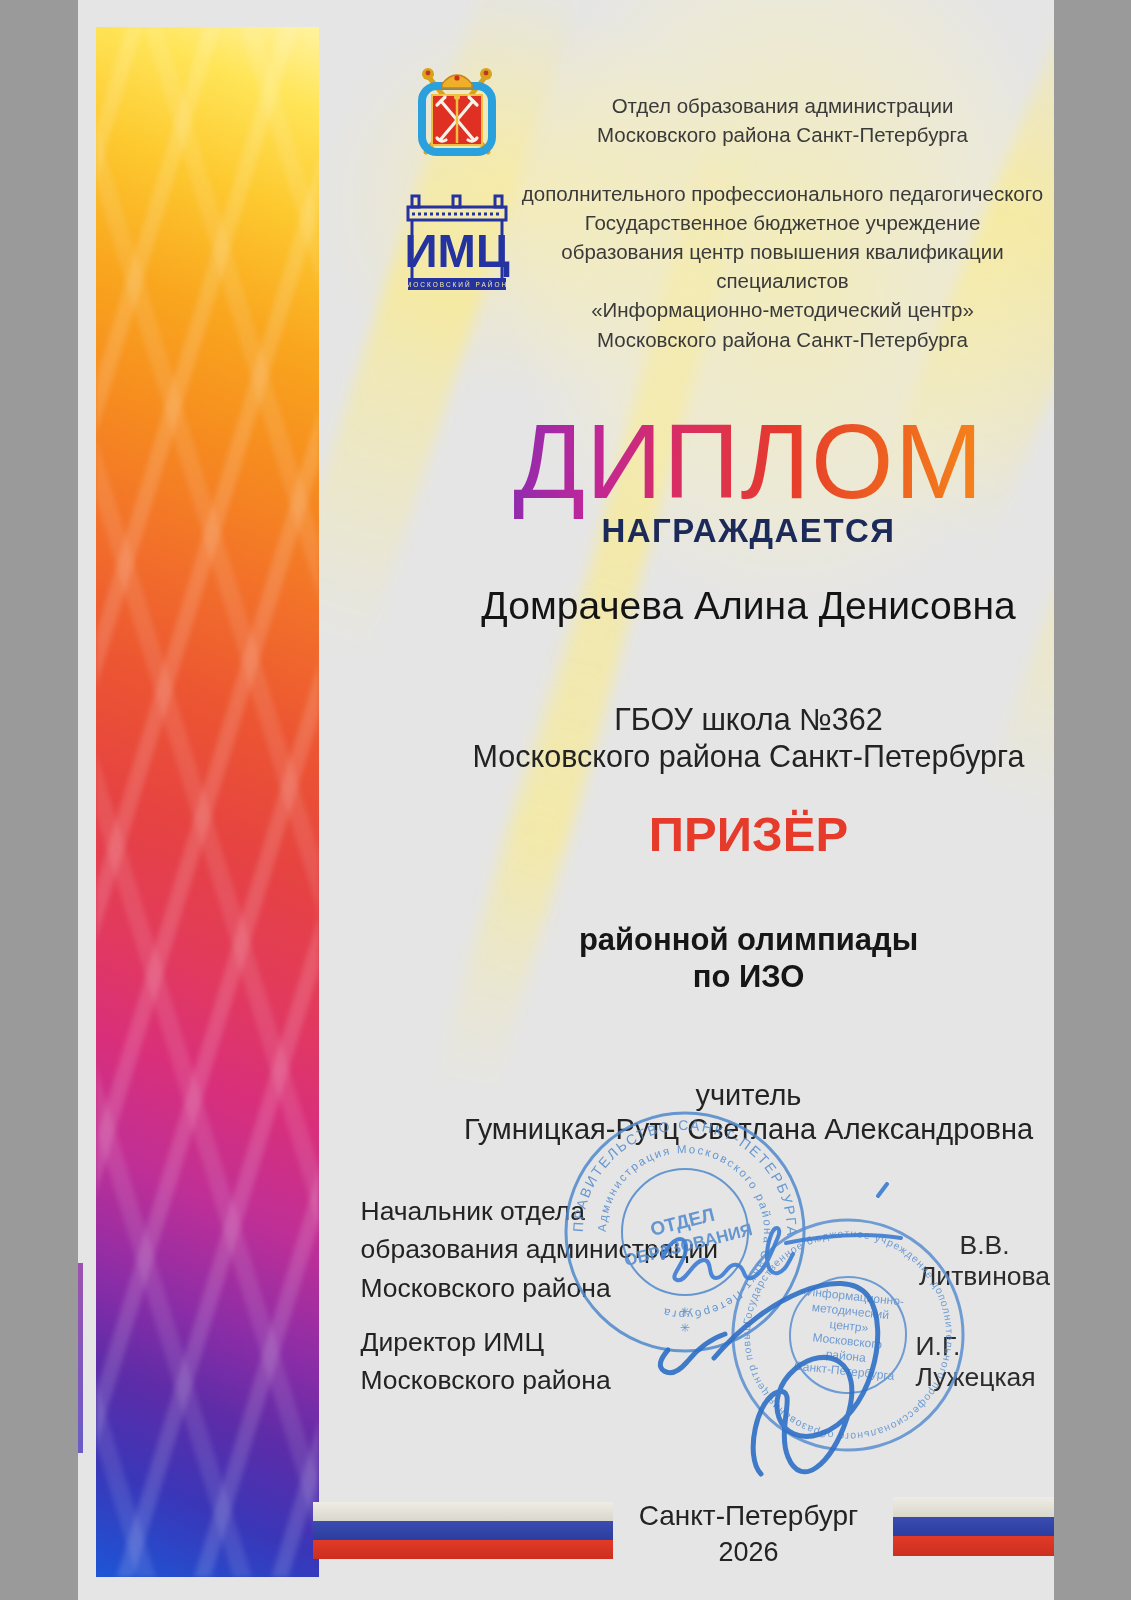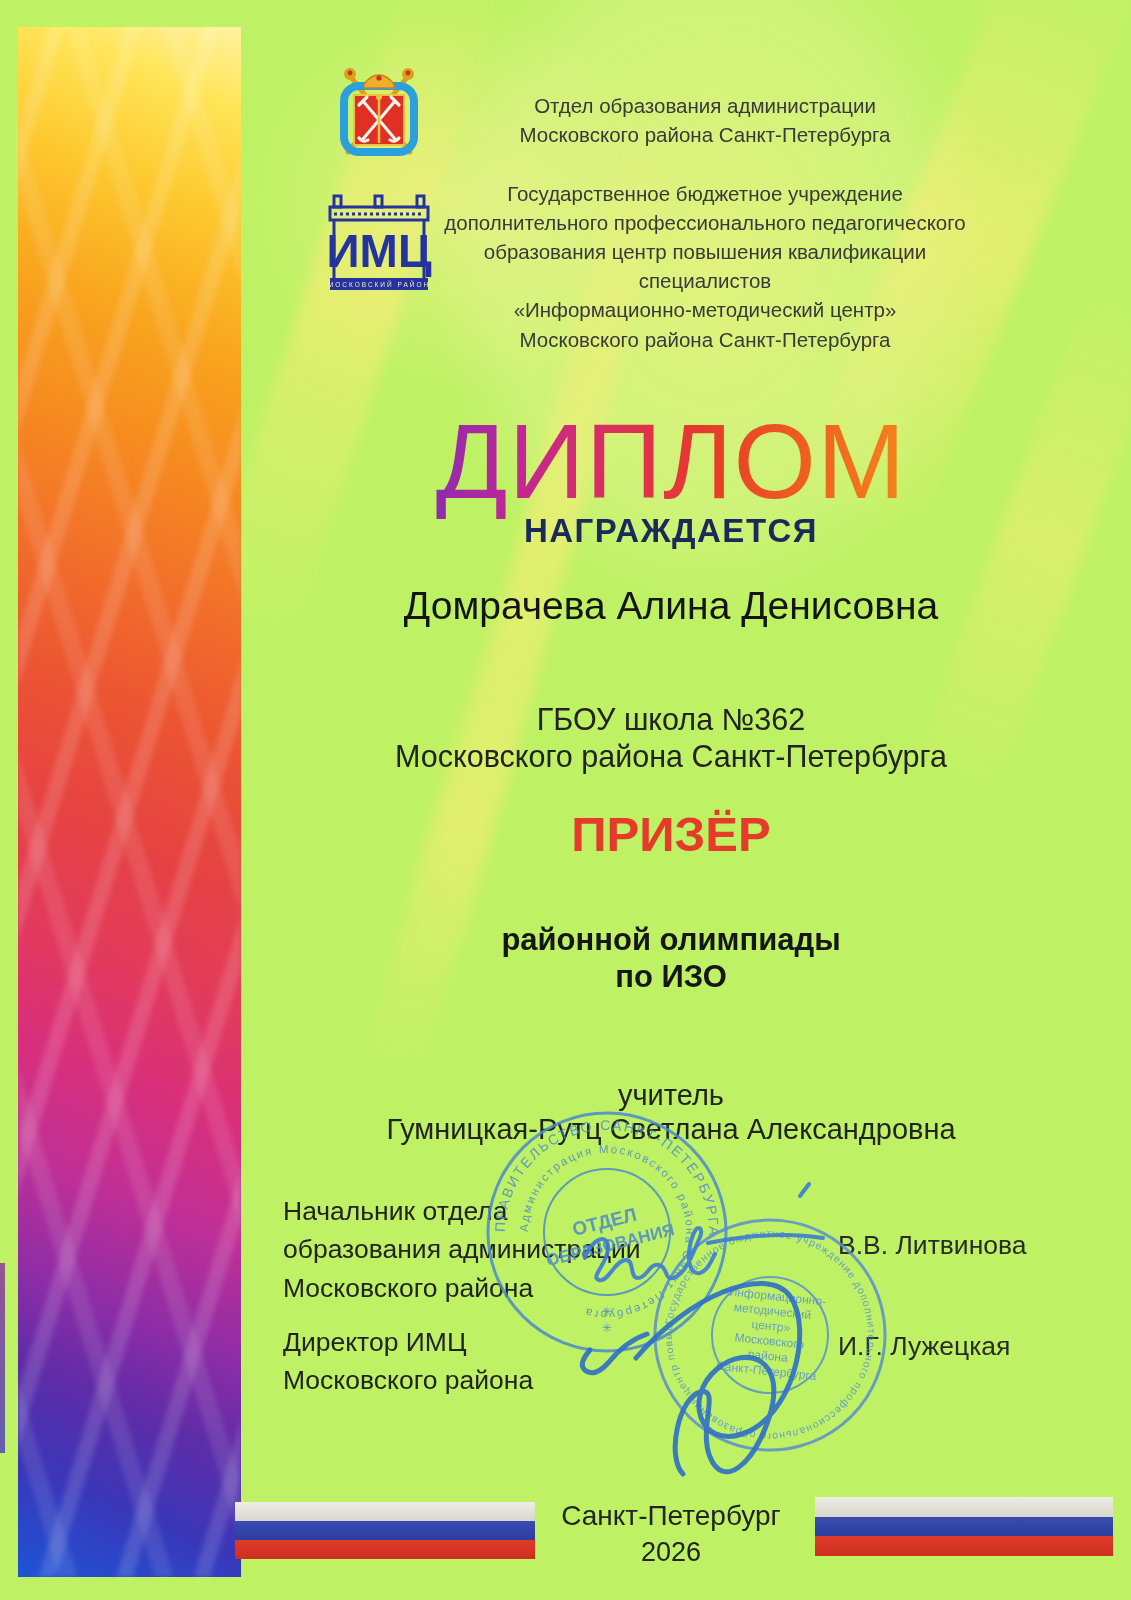--- a/index.html
+++ b/index.html
@@ -1,17 +1,17 @@
 <!DOCTYPE html>
 <html lang="ru"><head>
 <meta charset="utf-8">
 <style>
   html,body{margin:0;padding:0;background:#9a9a9a;}
   .page{
-    position:relative;width:1131px;height:1600px;background:#bef264;
+    position:relative;width:976px;height:1600px;background:#e5e5e5;
     overflow:hidden;font-family:"Liberation Sans",sans-serif;margin:0 auto;
   }
   .abs{position:absolute;}
 
   
   .band{
     left:18px;top:27px;width:223px;height:1550px;
     background:linear-gradient(203deg,
       #fff3a0 0%, #ffe558 5%, #fdc92f 12%, #f9a61e 20%, #f68b1f 28%,
       #f2702a 36%, #ec5532 44%, #e64341 52%, #e23a5c 60%, #d92f7b 67%,
@@ -139,22 +139,22 @@
       <path d="M14,24 H104" stroke-dasharray="3,3"></path>
       <path d="M14,30 V88"></path>
       <path d="M104,30 V88"></path>
     </g>
     <text x="59" y="77" text-anchor="middle" font-size="46" font-weight="bold" fill="#2433a0">ИМЦ</text>
     <rect x="10" y="88" width="98" height="12" fill="#2433a0"></rect>
     <text x="59" y="97" text-anchor="middle" font-size="6.5" letter-spacing="2" fill="#f6e9b0">МОСКОВСКИЙ РАЙОН</text>
   </svg>
 
   <div class="abs inst orgtext">
+    <div>дополнительного профессионального педагогического</div>
     <div>Государственное бюджетное учреждение</div>
-    <div>дополнительного профессионального педагогического</div>
     <div>образования центр повышения квалификации специалистов</div>
     <div>«Информационно-методический центр»</div>
     <div>Московского района Санкт-Петербурга</div>
   </div>
 
   <div class="abs center title">ДИПЛОМ</div>
   <div class="abs center awarded">НАГРАЖДАЕТСЯ</div>
   <div class="abs center rname">Домрачева Алина Денисовна</div>
   <div class="abs center school">
     <div>ГБОУ школа №362</div>

